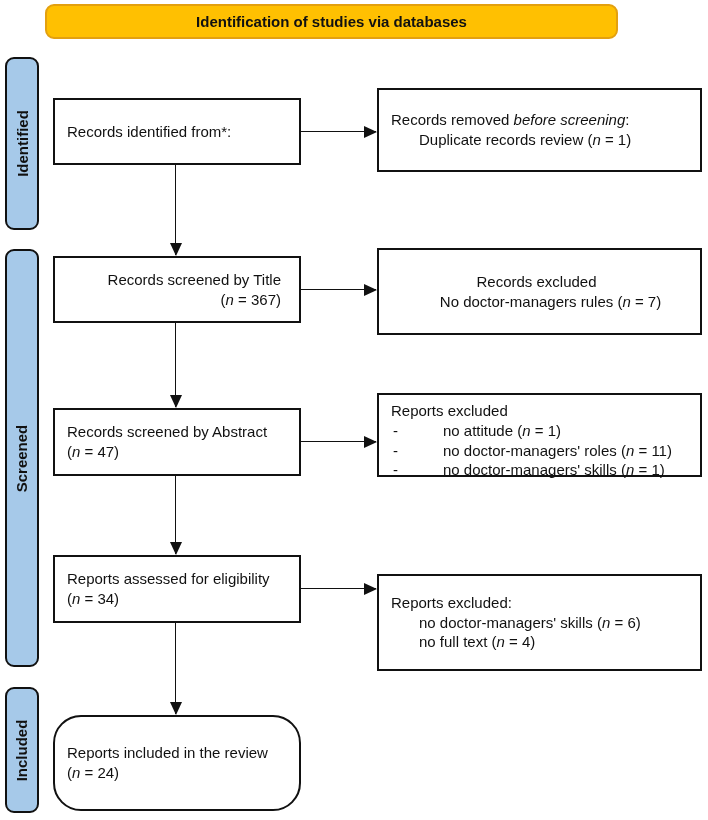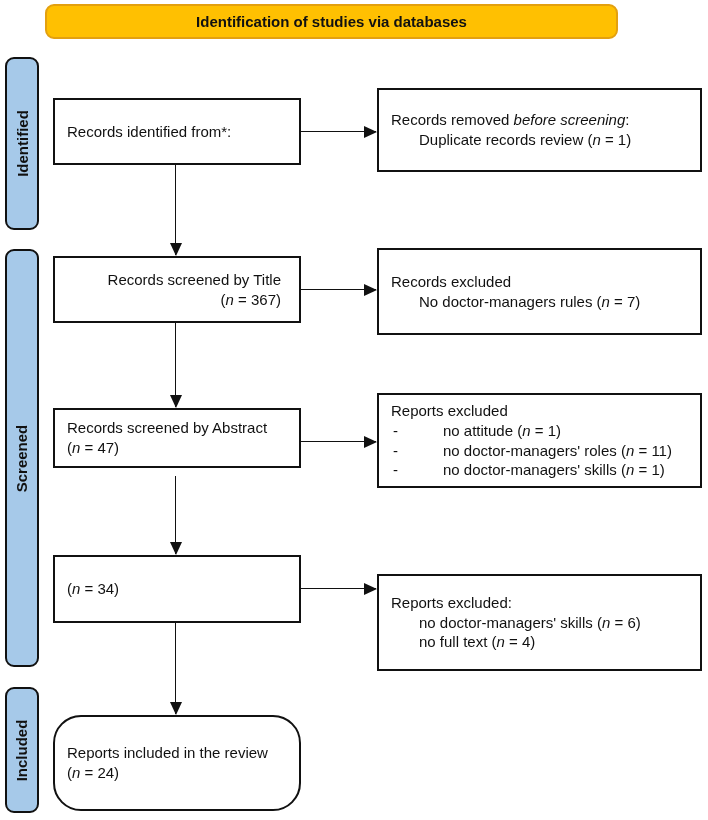--- a/index.html
+++ b/index.html
@@ -43,26 +43,26 @@
   }
   .flow{left:53px;width:248px;}
   .side{left:377px;width:325px;}
   .box .line{white-space:nowrap;}
   .box .line.indent{padding-left:28px;}
   .box .line.bulleted{display:flex;}
   .box .bullet{flex:none;width:50px;padding-left:2px;}
 
   .f1{top:98px;height:67px;}
   .f2{top:256px;height:67px;text-align:right;}
-  .f3{top:408px;height:60px;}
+  .f3{top:408px;height:68px;}
   .f4{top:555px;height:68px;}
   .f5{top:715px;height:96px;border-radius:28px;}
   .s1{top:88px;height:84px;}
-  .s2{top:248px;height:87px;}
-  .s3{top:393px;height:95px;}
+  .s2{top:248px;height:87px;align-items:center;}
+  .s3{top:393px;height:84px;justify-content:space-between;}
   .s4{top:574px;height:97px;}
 
   .arrow-v{position:absolute;width:0;border-left:1.5px solid var(--ink,#111);}
   .arrow-v::after{
     content:"";position:absolute;bottom:-1px;left:50%;transform:translateX(-50%);
     border-left:6px solid transparent;border-right:6px solid transparent;
     border-top:13px solid var(--ink,#111);
   }
   .av1{left:175px;top:165px;height:90px;}
   .av2{left:175px;top:323px;height:84px;}
@@ -104,20 +104,21 @@
     </div>
   <div class="box flow f2">
       <div class="line"><span>Records screened by Title</span></div>
       <div class="line"><span>(</span><i>n</i><span> = 367)</span></div>
     </div>
   <div class="box flow f3">
       <div class="line"><span>Records screened by Abstract</span></div>
       <div class="line"><span>(</span><i>n</i><span> = 47)</span></div>
     </div>
   <div class="box flow f4">
+      <div class="line"><span>Reports assessed for eligibility</span></div>
       <div class="line"><span>(</span><i>n</i><span> = 34)</span></div>
     </div>
   <div class="box flow f5">
       <div class="line"><span>Reports included in the review</span></div>
       <div class="line"><span>(</span><i>n</i><span> = 24)</span></div>
     </div>
 
   <div class="box side s1">
       <div class="line"><span>Records removed </span><i>before screening</i><span>:</span></div>
       <div class="line indent"><span>Duplicate records review (</span><i>n</i><span> = 1)</span></div>

